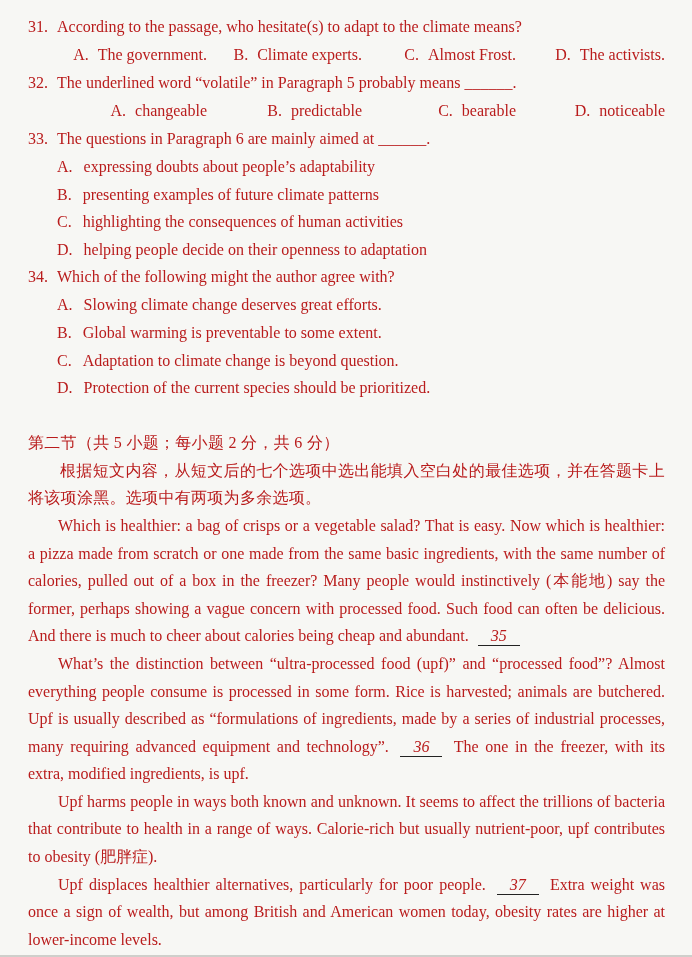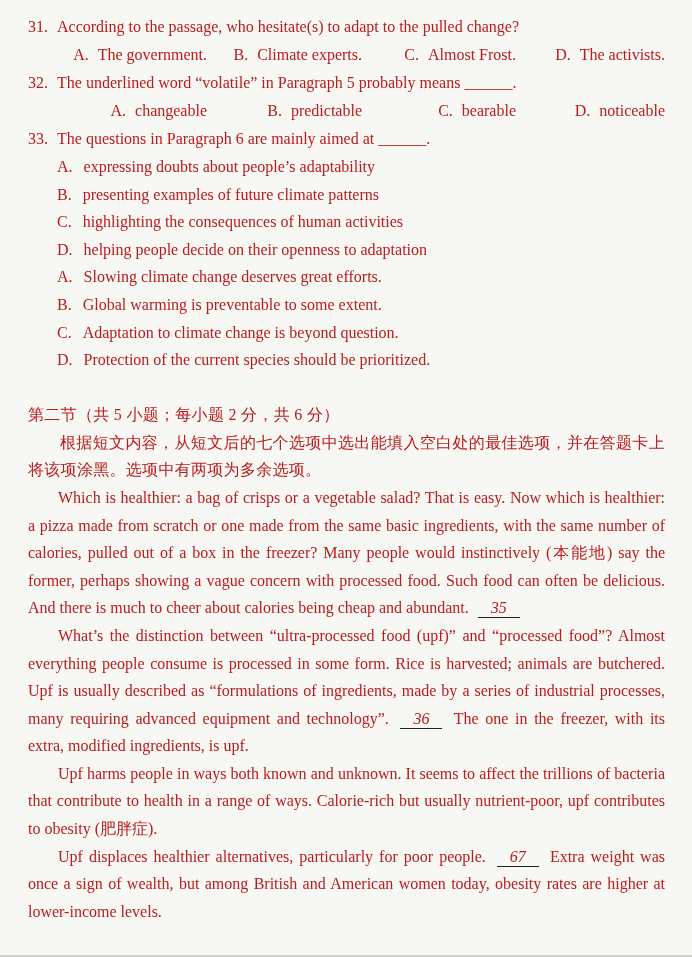--- a/index.html
+++ b/index.html
@@ -79,21 +79,21 @@
 </style>
 </head>
 <body>
 
 <div class="page">
 
   <div id="questions">
       <div class="question">
         <div class="q-stem-row">
           <span class="q-num">31.</span>
-          <span class="q-stem">According to the passage, who hesitate(s) to adapt to the pulled change?</span>
+          <span class="q-stem">According to the passage, who hesitate(s) to adapt to the climate means?</span>
         </div>
         <div class="opt-grid">
           <div class="opt-cell"><span class="opt-label">A.</span><span class="opt-text">The government.</span></div>
           <div class="opt-cell"><span class="opt-label">B.</span><span class="opt-text">Climate experts.</span></div>
           <div class="opt-cell"><span class="opt-label">C.</span><span class="opt-text">Almost Frost.</span></div>
           <div class="opt-cell"><span class="opt-label">D.</span><span class="opt-text">The activists.</span></div>
         </div>
       </div>
       <div class="question">
         <div class="q-stem-row">
@@ -113,34 +113,38 @@
           <span class="q-stem">The questions in Paragraph 6 are mainly aimed at ______.</span>
         </div>
         <div class="opt-stack">
           <div class="opt-row"><span class="opt-label">A.</span><span class="opt-text">expressing doubts about people’s adaptability</span></div>
           <div class="opt-row"><span class="opt-label">B.</span><span class="opt-text">presenting examples of future climate patterns</span></div>
           <div class="opt-row"><span class="opt-label">C.</span><span class="opt-text">highlighting the consequences of human activities</span></div>
           <div class="opt-row"><span class="opt-label">D.</span><span class="opt-text">helping people decide on their openness to adaptation</span></div>
         </div>
       </div>
       <div class="question">
+        <div class="q-stem-row">
+          <span class="q-num">34.</span>
+          <span class="q-stem">Which of the following might the author agree with?</span>
+        </div>
         <div class="opt-stack">
           <div class="opt-row"><span class="opt-label">A.</span><span class="opt-text">Slowing climate change deserves great efforts.</span></div>
           <div class="opt-row"><span class="opt-label">B.</span><span class="opt-text">Global warming is preventable to some extent.</span></div>
           <div class="opt-row"><span class="opt-label">C.</span><span class="opt-text">Adaptation to climate change is beyond question.</span></div>
           <div class="opt-row"><span class="opt-label">D.</span><span class="opt-text">Protection of the current species should be prioritized.</span></div>
         </div>
       </div>
     </div>
 
   <div class="section-heading">第二节（共 5 小题；每小题 2 分，共 6 分）</div>
 
   <div class="instructions">根据短文内容，从短文后的七个选项中选出能填入空白处的最佳选项，并在答题卡上将该项涂黑。选项中有两项为多余选项。</div>
 
   <div id="passage" class="passage">
       <p class="para"><span class="passage-text">Which is healthier: a bag of crisps or a vegetable salad? That is easy. Now which is healthier: a pizza made from scratch or one made from the same basic ingredients, with the same number of calories, pulled out of a box in the freezer? Many people would instinctively (本能地) say the former, perhaps showing a vague concern with processed food. Such food can often be delicious. And there is much to cheer about calories being cheap and abundant.</span> <span class="blank">35</span> </p>
       <p class="para"><span class="passage-text">What’s the distinction between “ultra-processed food (upf)” and “processed food”? Almost everything people consume is processed in some form. Rice is harvested; animals are butchered. Upf is usually described as “formulations of ingredients, made by a series of industrial processes, many requiring advanced equipment and technology”.</span> <span class="blank">36</span> <span class="passage-text">The one in the freezer, with its extra, modified ingredients, is upf.</span> </p>
       <p class="para"><span class="passage-text">Upf harms people in ways both known and unknown. It seems to affect the trillions of bacteria that contribute to health in a range of ways. Calorie-rich but usually nutrient-poor, upf contributes to obesity (肥胖症).</span> </p>
-      <p class="para"><span class="passage-text">Upf displaces healthier alternatives, particularly for poor people.</span> <span class="blank">67</span> <span class="passage-text">Extra weight was once a sign of wealth, but among British and American women today, obesity rates are higher at lower-income levels.</span> </p>
+      <p class="para"><span class="passage-text">Upf displaces healthier alternatives, particularly for poor people.</span> <span class="blank">37</span> <span class="passage-text">Extra weight was once a sign of wealth, but among British and American women today, obesity rates are higher at lower-income levels.</span> </p>
     </div>
 
   <div class="bottom-edge"></div>
 </div>
 
 </body></html>

